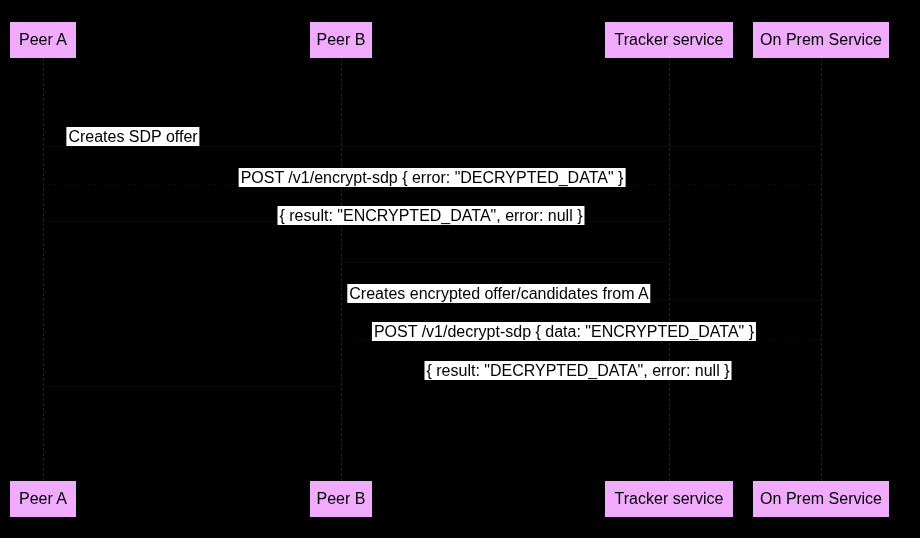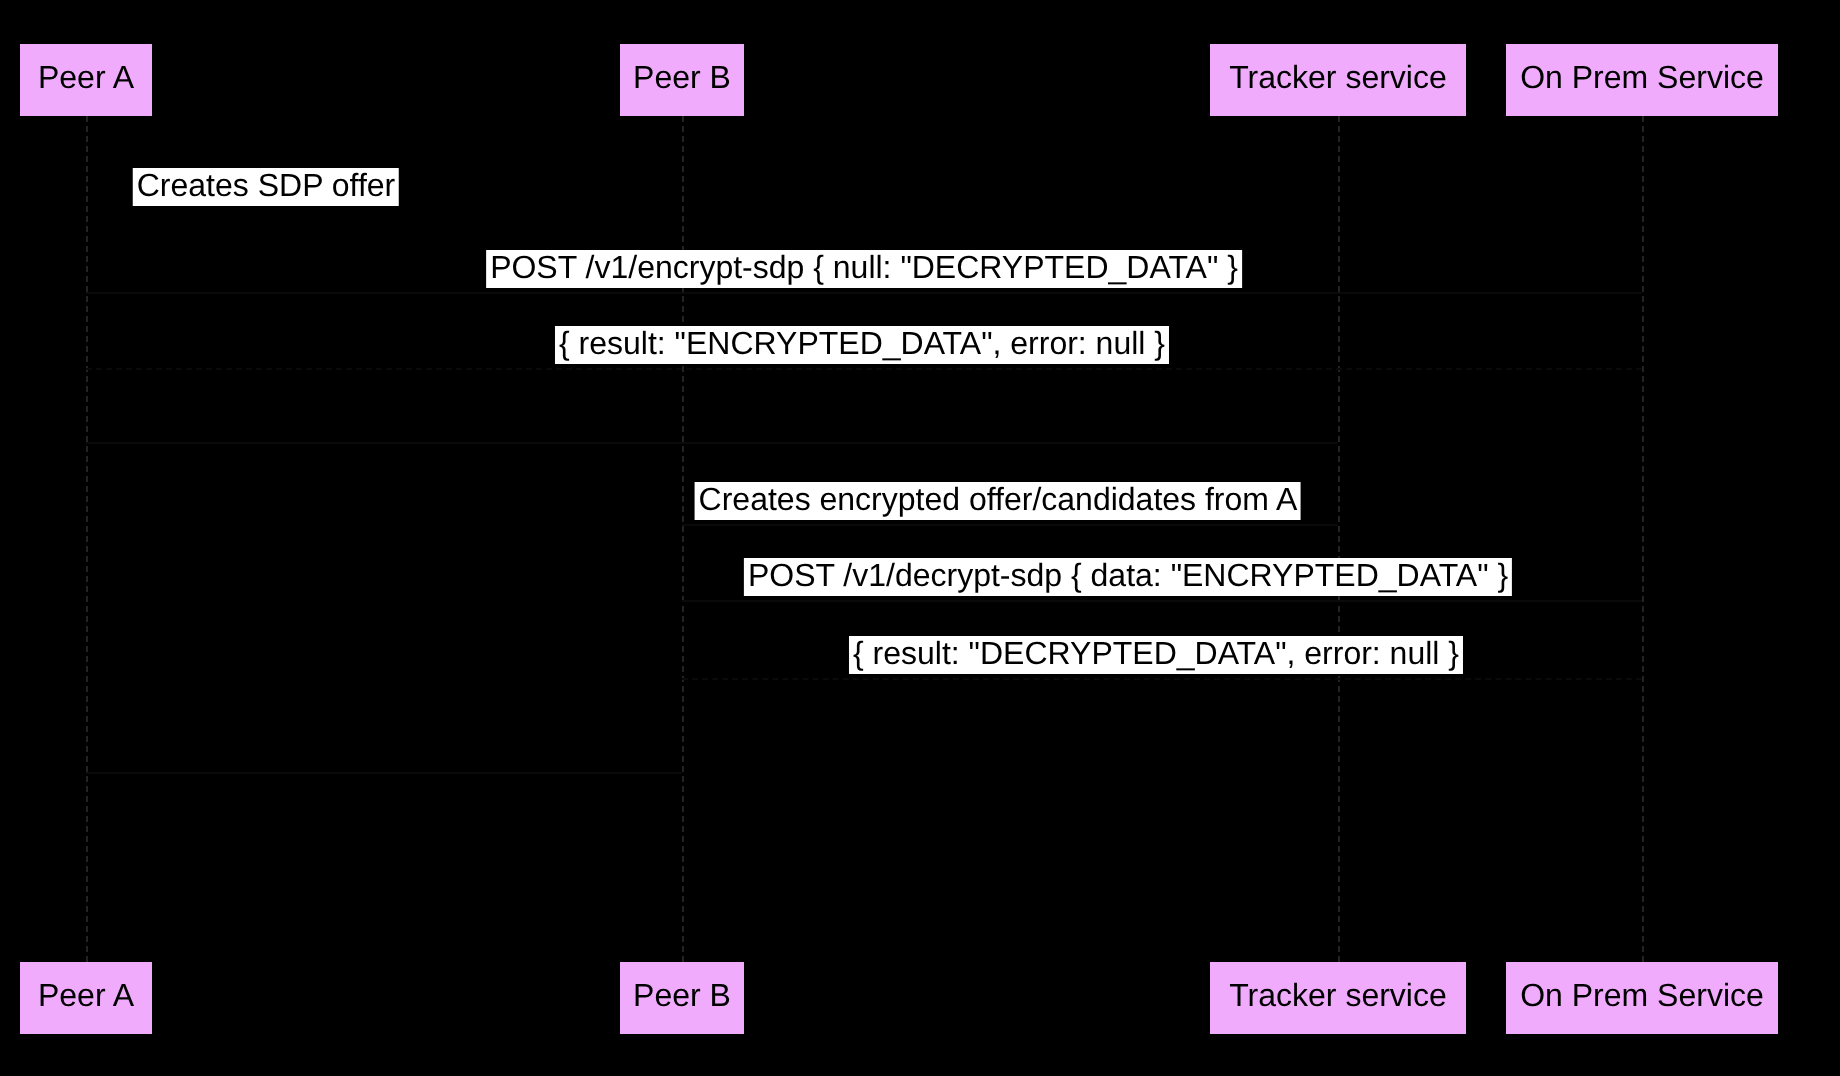--- a/index.html
+++ b/index.html
@@ -12,21 +12,21 @@
     border-left:1px dashed #232323;
   }
   .actor{
     position:absolute;height:36px;background:#f0abfc;color:#000;
     display:flex;align-items:center;justify-content:center;
     font-size:16px;white-space:nowrap;
   }
   .msg{
     position:absolute;transform:translateX(-50%);
     background:#fff;color:#000;font-size:16px;line-height:19px;
-    padding:0 2px;white-space:nowrap;
+    padding:0 2px;white-space:nowrap;margin-top:43px;
   }
   .arrow{
     position:absolute;height:0;border-top:1px solid #0a0a0a;
   }
   .arrow.reply{border-top-style:dashed;}
   .note{
     position:absolute;background:#fff;color:#000;font-size:16px;
     line-height:20px;text-align:center;padding:1px 0;
   }
 </style>
@@ -47,21 +47,21 @@
   <div class="arrow" style="left:341px;top:300px;width:480px"></div>
   <div class="arrow reply" style="left:341px;top:339px;width:480px"></div>
   <div class="arrow" style="left:43px;top:386px;width:298px"></div>
 
   <div class="actor" style="left:10px;top:22px;width:66px">Peer A</div>
   <div class="actor" style="left:310px;top:22px;width:62px">Peer B</div>
   <div class="actor" style="left:605px;top:22px;width:128px">Tracker service</div>
   <div class="actor" style="left:753px;top:22px;width:136px">On Prem Service</div>
 
   <div class="msg" style="left:133px;top:84px">Creates SDP offer</div>
-  <div class="msg" style="left:432px;top:125px">POST /v1/encrypt-sdp { null: "DECRYPTED_DATA" }</div>
+  <div class="msg" style="left:432px;top:125px">POST /v1/encrypt-sdp { error: "DECRYPTED_DATA" }</div>
   <div class="msg" style="left:431px;top:163px">{ result: "ENCRYPTED_DATA", error: null }</div>
   <div class="msg" style="left:499px;top:241px">Creates encrypted offer/candidates from A</div>
   <div class="msg" style="left:564px;top:279px">POST /v1/decrypt-sdp { data: "ENCRYPTED_DATA" }</div>
   <div class="msg" style="left:578px;top:318px">{ result: "DECRYPTED_DATA", error: null }</div>
 
 
   <div class="actor" style="left:10px;top:481px;width:66px">Peer A</div>
   <div class="actor" style="left:310px;top:481px;width:62px">Peer B</div>
   <div class="actor" style="left:605px;top:481px;width:128px">Tracker service</div>
   <div class="actor" style="left:753px;top:481px;width:136px">On Prem Service</div>

